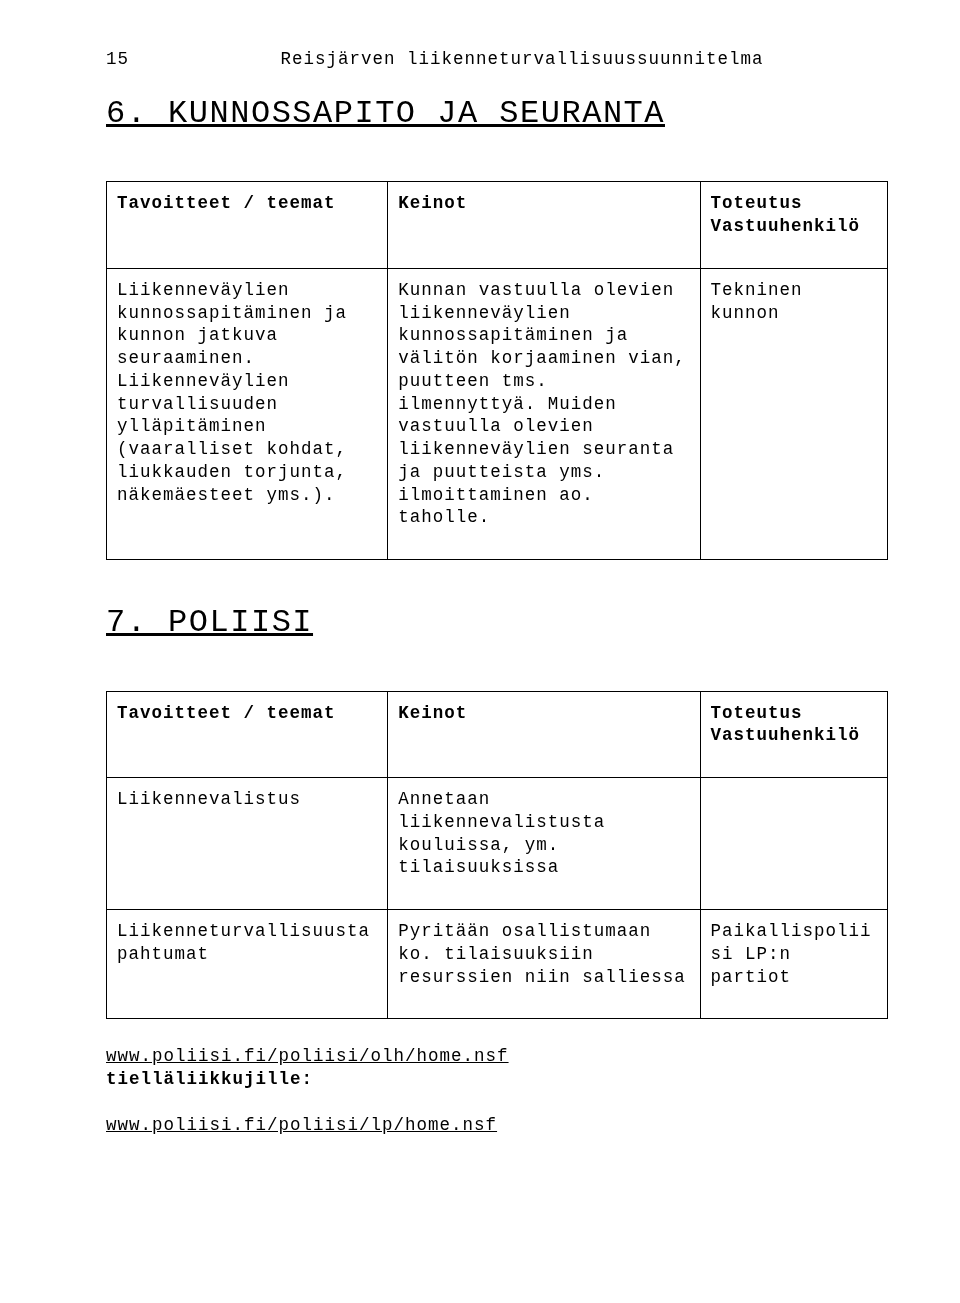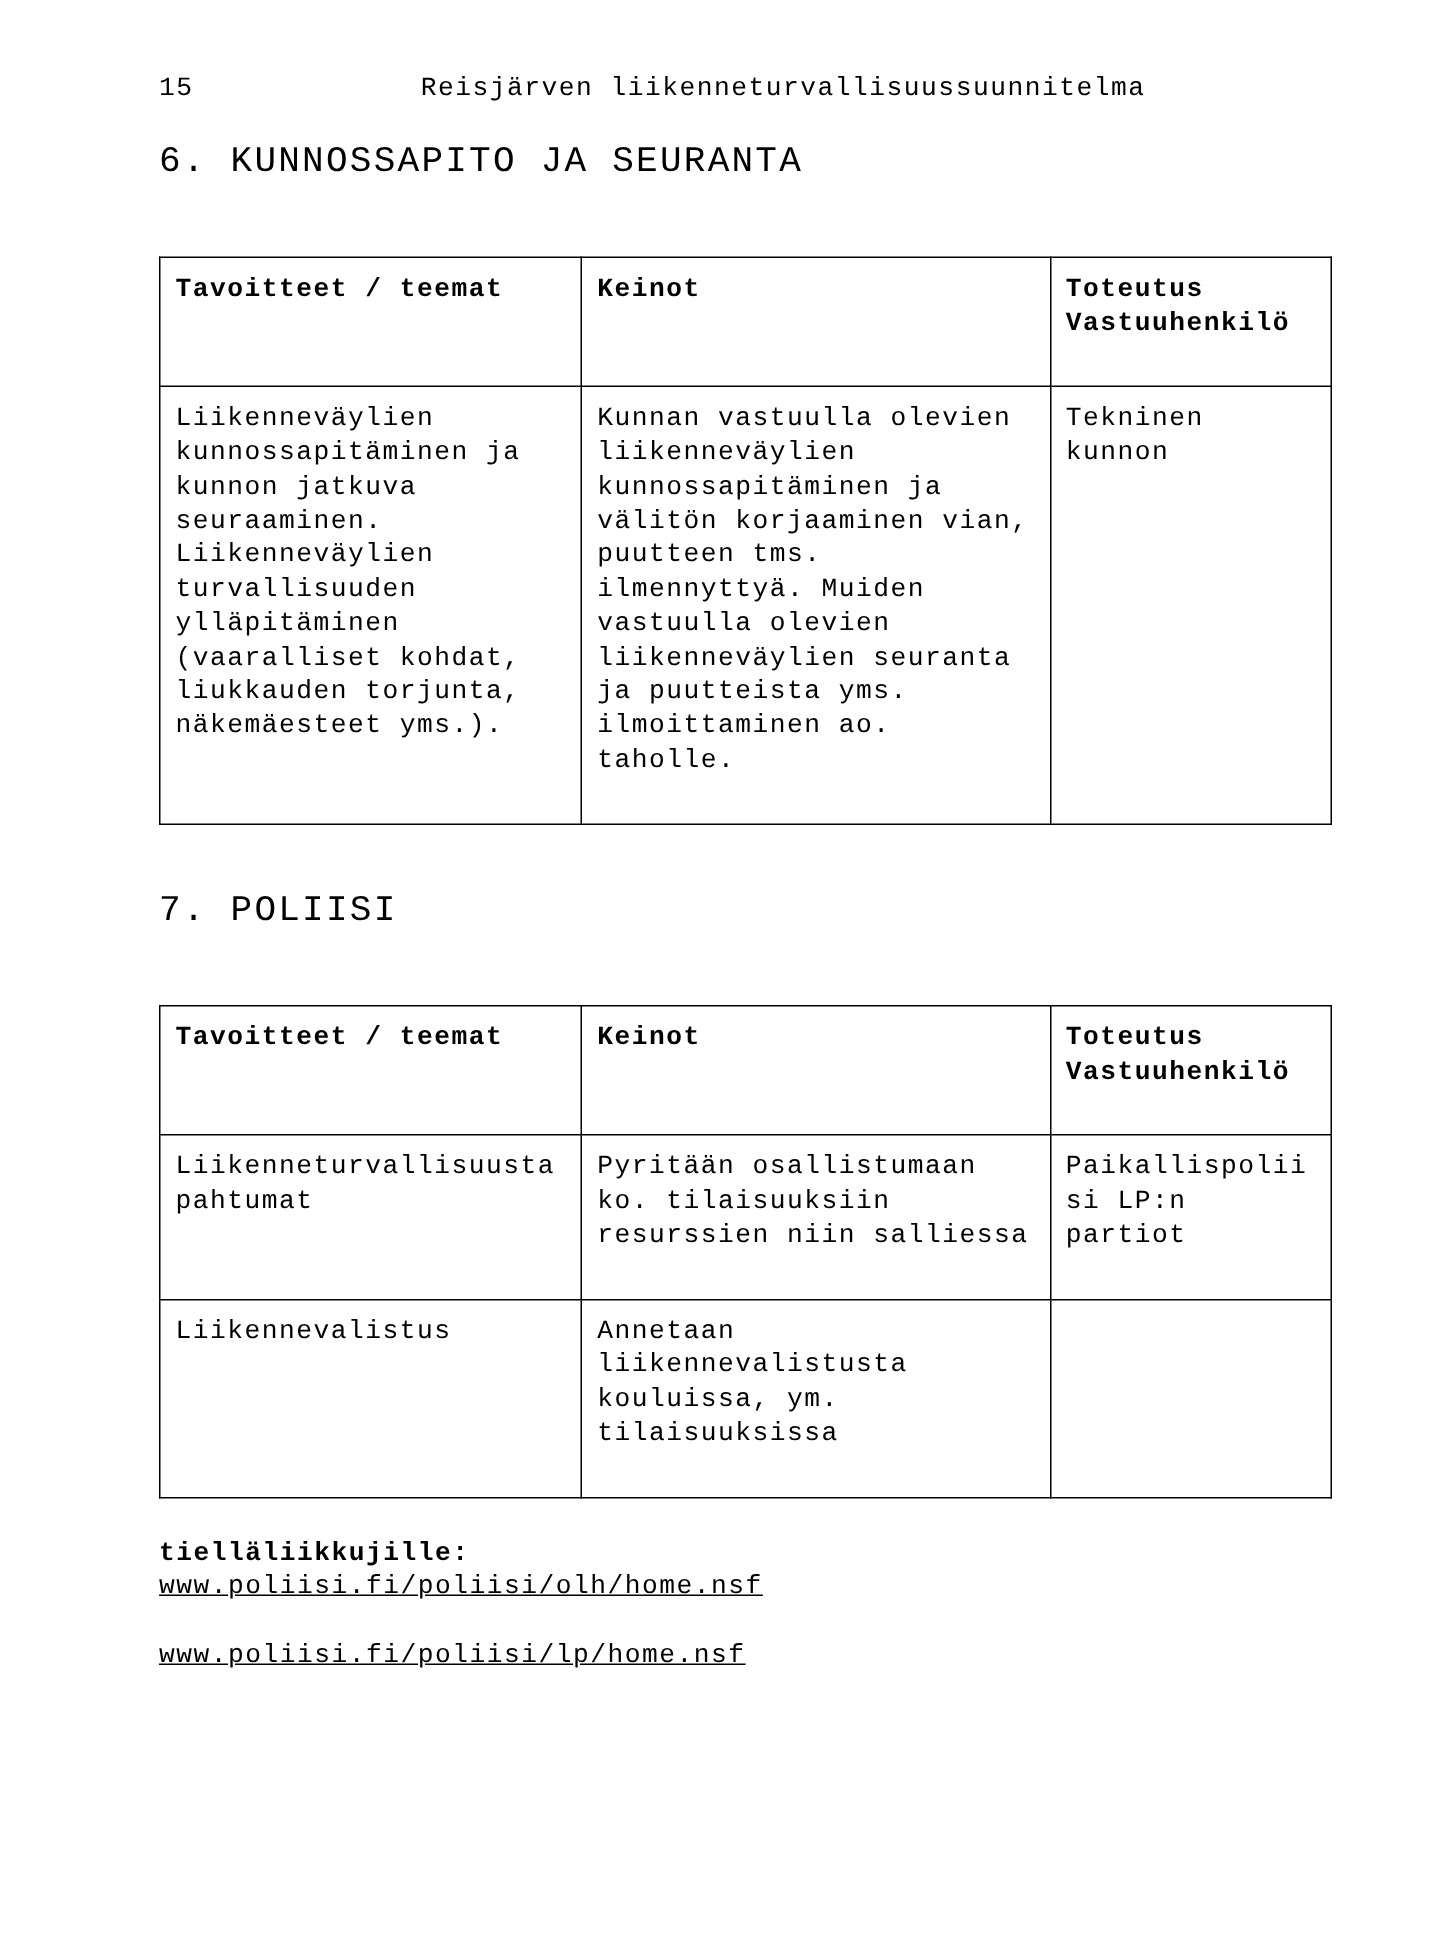--- a/index.html
+++ b/index.html
@@ -15,23 +15,24 @@
     line-height: 1.30;
   }
   .page {
     padding: 48px 72px 0 106px;
     box-sizing: border-box;
   }
   .header-line {
     letter-spacing: 1px;
   }
   .section-heading {
-    font-size: 24px;
+    font-size: 32px;
     letter-spacing: 1.5px;
     margin: 22px 0 18px 0;
+    text-decoration: underline;
   }
   table {
     border-collapse: collapse;
     width: 100%;
     table-layout: fixed;
     margin-top: 47px;
   }
   td, th {
     border: 1.5px solid #000;
     padding: 10px 10px 30px 10px;
@@ -97,34 +98,34 @@
         <col class="col3">
       </colgroup>
     <tbody>
         <tr>
       <th>Tavoitteet / teemat</th>
       <th>Keinot</th>
       <th style="white-space:pre-line">Toteutus
 Vastuuhenkilö</th>
     </tr>
     <tr>
+      <td>Liikennevalistus</td>
+      <td>Annetaan liikennevalistusta kouluissa, ym. tilaisuuksissa</td>
+      <td></td>
+    </tr>
+    <tr>
       <td>Liikenneturvallisuusta pahtumat</td>
       <td>Pyritään osallistumaan ko. tilaisuuksiin resurssien niin salliessa</td>
       <td>Paikallispoliisi LP:n partiot</td>
-    </tr>
-    <tr>
-      <td>Liikennevalistus</td>
-      <td>Annetaan liikennevalistusta kouluissa, ym. tilaisuuksissa</td>
-      <td></td>
     </tr>
   </tbody>
     </table>
 
   <div class="footer-block">
+    <p><span class="link">www.poliisi.fi/poliisi/olh/home.nsf</span></p>
     <p>
       <span class="bold">tielläliikkujille:</span>
     </p>
-    <p><span class="link">www.poliisi.fi/poliisi/olh/home.nsf</span></p>
     <br>
     <p><span class="link">www.poliisi.fi/poliisi/lp/home.nsf</span></p>
   </div>
 
 </div>
 
 </body></html>

